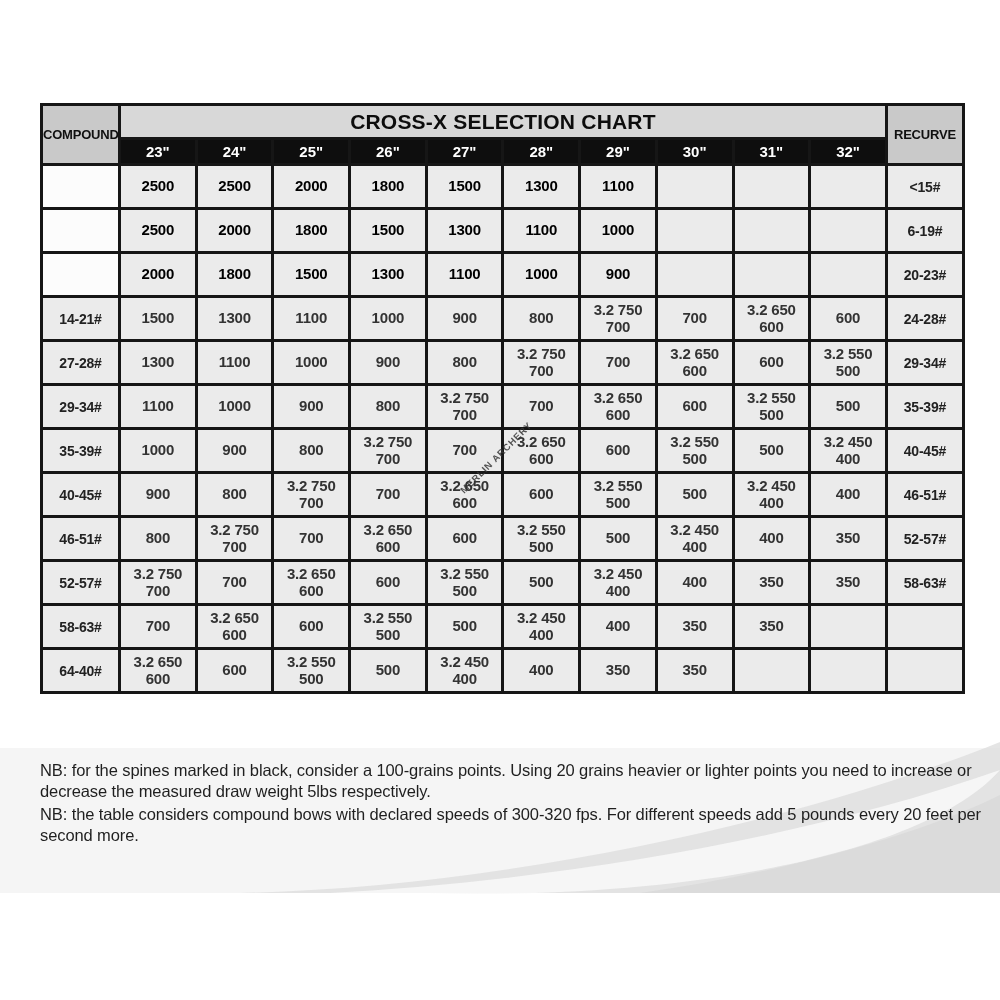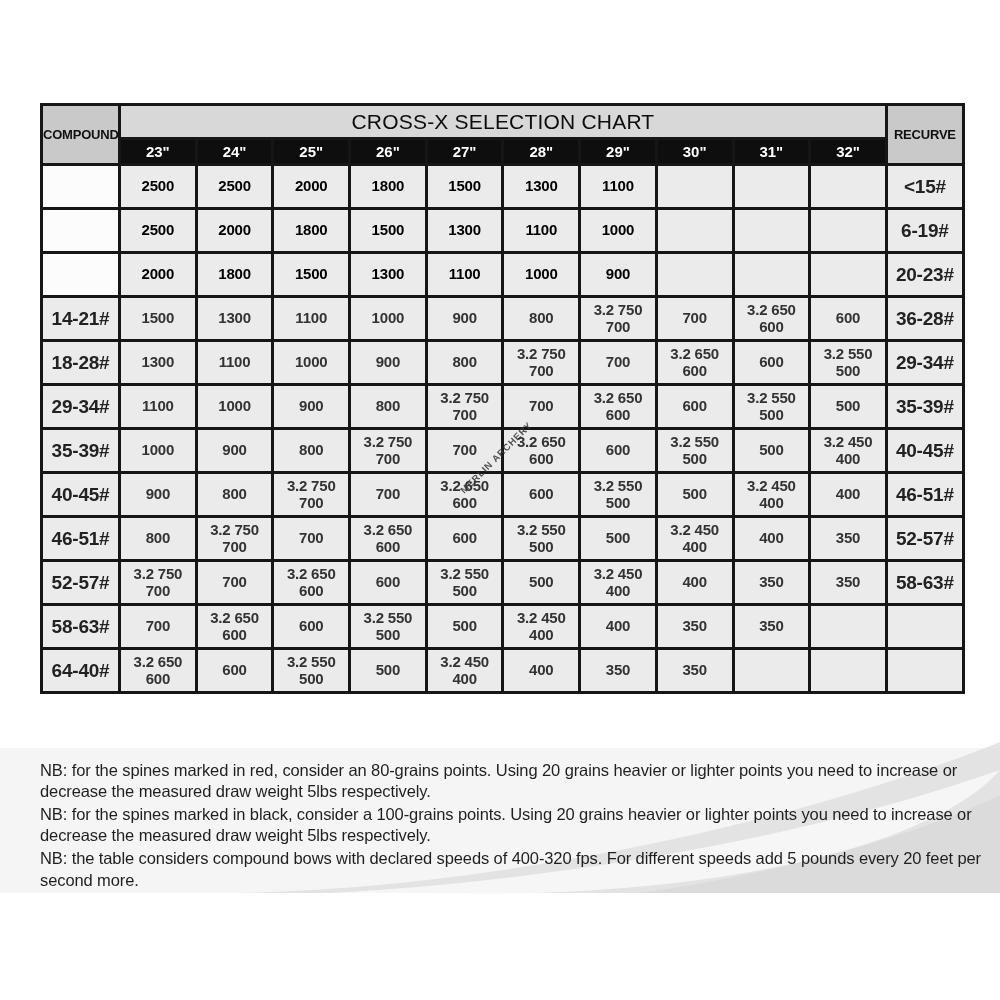--- a/index.html
+++ b/index.html
@@ -19,37 +19,37 @@
   col.c-compound { width:78px; }
   col.c-data     { width:76.7px; }
   col.c-recurve  { width:77px; }
   th, td { border:3px solid #161616; text-align:center; vertical-align:middle; }
   th.corner {
     background:#c9c9c9; color:#101010;
     font-size:13px; font-weight:bold; letter-spacing:-0.2px;
   }
   th.title {
     background:#d8d8d8; color:#0d0d0d;
-    font-size:21px; font-weight:normal; letter-spacing:0.2px;
+    font-size:21px; font-weight:bold; letter-spacing:0.2px;
     height:34px;
   }
   tr.colhead-row th {
     background:#0e0e0e; color:#ffffff;
     font-size:15px; font-weight:bold; height:26px;
     border-color:#161616;
   }
   td.cell {
     background:#ebebeb; color:#333333;
     font-size:15px; font-weight:bold;
     height:44px; line-height:1.12;
     white-space:pre-line; letter-spacing:-0.2px;
   }
   td.compound-label, td.recurve-label {
     background:#ebebeb; color:#222222;
-    font-size:19px; font-weight:bold; letter-spacing:-0.2px;
+    font-size:14px; font-weight:bold; letter-spacing:-0.2px;
   }
   tr.red-row td.cell { color:#000000; }
   tr.red-row td.compound-label { background:#fcfcfc; }
   
   .watermark {
     position:absolute; left:436px; top:452px; width:120px; z-index:3;
     transform:rotate(-45deg); transform-origin:center;
     font-size:9.5px; font-weight:bold; letter-spacing:0.8px;
     color:rgba(55,55,55,0.85); text-align:center; pointer-events:none;
   }
@@ -157,24 +157,24 @@
             <td class="cell">1100</td>
             <td class="cell">1000</td>
             <td class="cell">900</td>
             <td class="cell">800</td>
             <td class="cell">3.2 750
 700</td>
             <td class="cell">700</td>
             <td class="cell">3.2 650
 600</td>
             <td class="cell">600</td>
-            <td class="recurve-label">36-28#</td>
-          </tr>
-          <tr>
-            <td class="compound-label">18-28#</td>
+            <td class="recurve-label">24-28#</td>
+          </tr>
+          <tr>
+            <td class="compound-label">27-28#</td>
             <td class="cell">1300</td>
             <td class="cell">1100</td>
             <td class="cell">1000</td>
             <td class="cell">900</td>
             <td class="cell">800</td>
             <td class="cell">3.2 750
 700</td>
             <td class="cell">700</td>
             <td class="cell">3.2 650
 600</td>
@@ -306,18 +306,17 @@
             <td class="cell"></td>
             <td class="recurve-label"></td>
           </tr>
         </tbody>
     </table>
   </div>
 
   <div class="watermark">MERLIN ARCHERY</div>
 
   <div class="notes">
-    <p>NB: for the spines marked in red, consider an 80-grains points. Using 20 grains heavier or lighter points you need to increase or decrease the measured draw weight 5lbs respectively.</p>
     <p>NB: for the spines marked in black, consider a 100-grains points. Using 20 grains heavier or lighter points you need to increase or decrease the measured draw weight 5lbs respectively.</p>
-    <p>NB: the table considers compound bows with declared speeds of 400-320 fps. For different speeds add 5 pounds every 20 feet per second more.</p>
+    <p>NB: the table considers compound bows with declared speeds of 300-320 fps. For different speeds add 5 pounds every 20 feet per second more.</p>
   </div>
 
 </div>
 
 </body></html>

